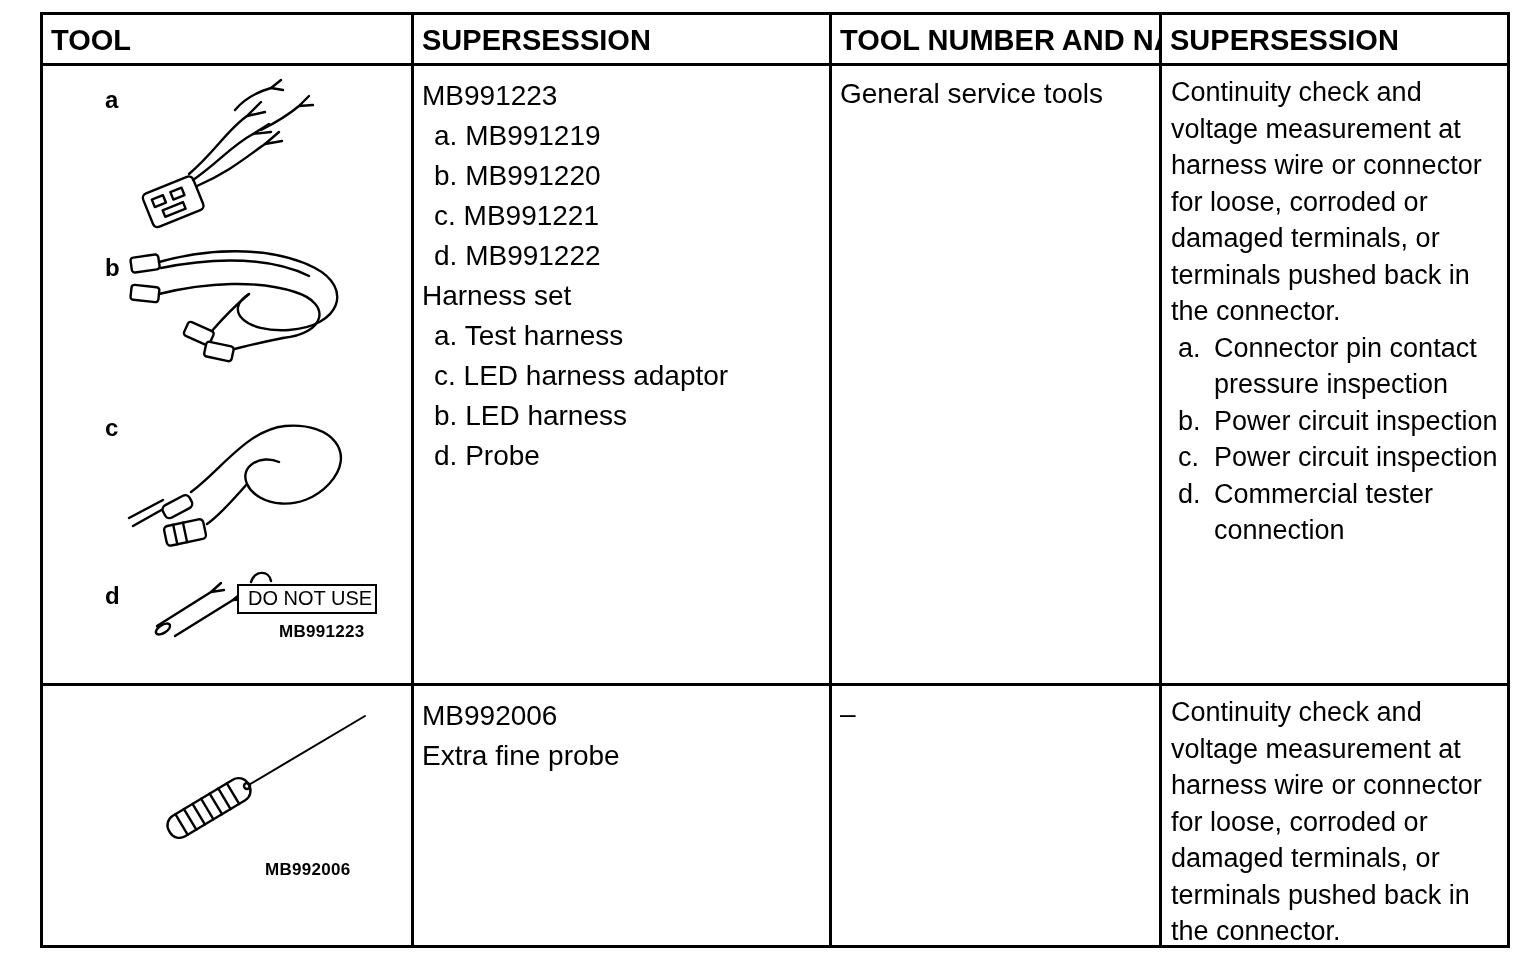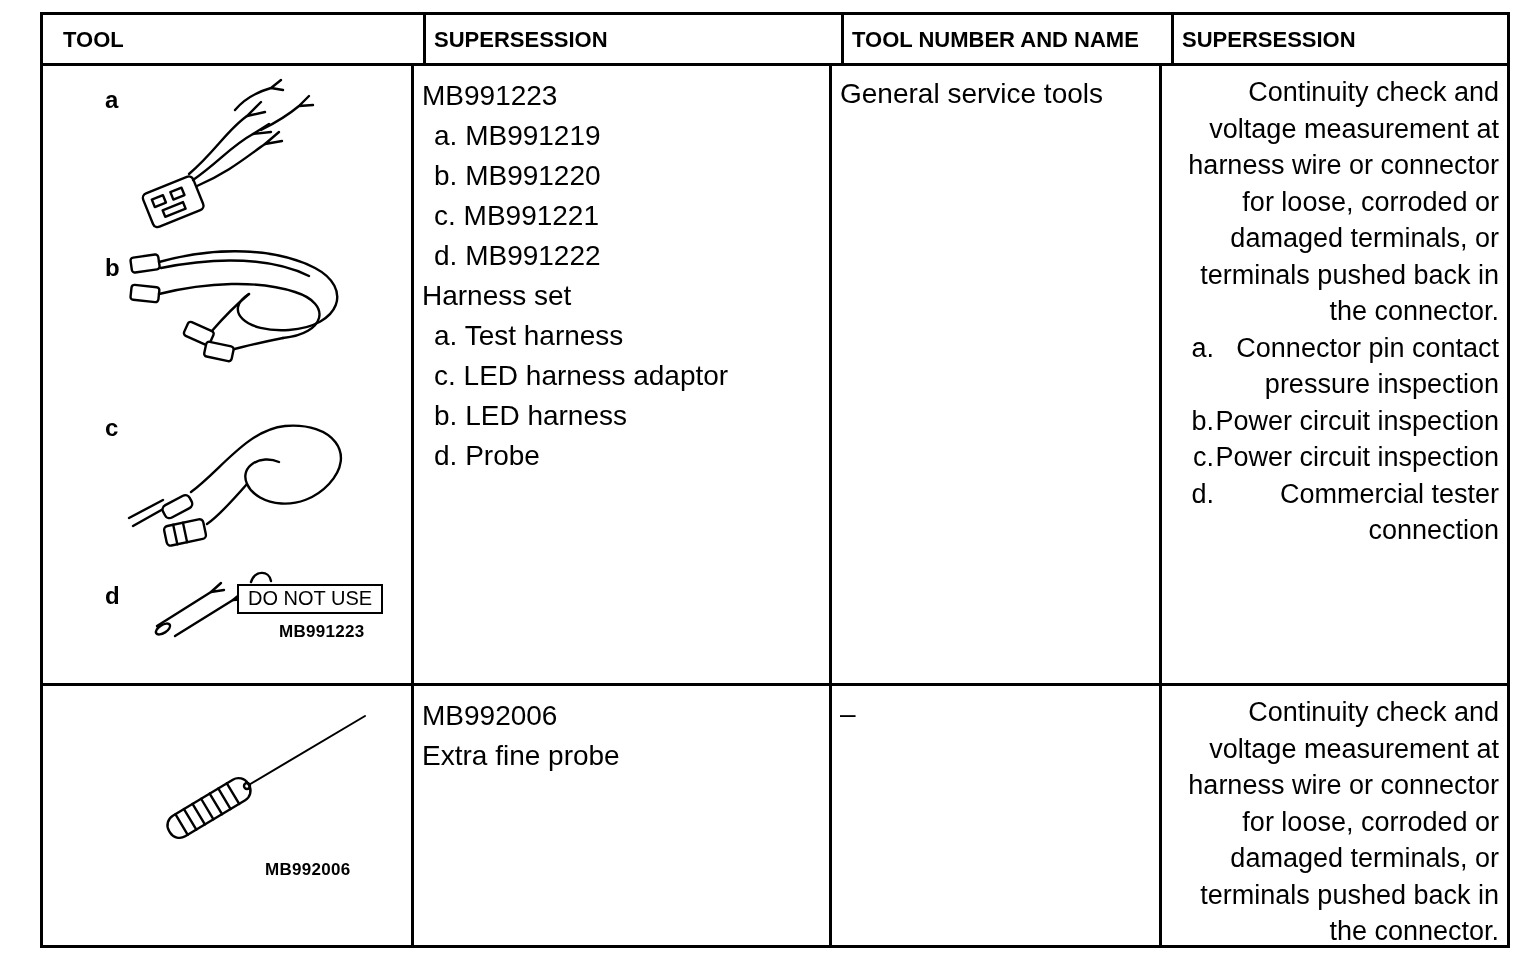--- a/index.html
+++ b/index.html
@@ -28,33 +28,32 @@
     box-sizing: border-box;
     overflow: hidden;
     position: relative;
   }
   .bl { border-left: 3px solid #000; }
   .bt { border-top: 3px solid #000; }
   .hcell {
     display: flex;
     align-items: center;
     padding: 2px 23px 0 8px;
-    font-size: 22px;
+    font-size: 29px;
     font-weight: bold;
     white-space: nowrap;
-    margin-left: 12px;
   }
   
   .numcell { padding: 10px 10px 0 8px; font-size: 28px; line-height: 40px; }
   .numline { white-space: nowrap; }
   .numline.indent { padding-left: 12px; }
   
   .supcell { padding: 10px 10px 16px 8px; font-size: 28px; line-height: 36px; }
   
-  .appcell { padding: 8px 8px 0 9px; font-size: 27px; line-height: 36.5px; text-align: right; }
+  .appcell { padding: 8px 8px 0 9px; font-size: 27px; line-height: 36.5px; }
   .app-intro { margin: 0; }
   .app-items { margin-top: 0; }
   .app-item { display: flex; padding-left: 7px; }
   .app-label { width: 36px; flex: none; }
   .app-text { flex: 1; }
   
   .toolcell { position: relative; }
   .tool-label {
     position: absolute;
     font-size: 24px;
@@ -63,21 +62,21 @@
   .tool-caption {
     position: absolute;
     font-size: 17px;
     font-weight: bold;
     letter-spacing: 0.3px;
   }
   .dnu-box {
     position: absolute;
     border: 2px solid #000;
     font-size: 20px;
-    padding: 1px 9px 2px 9px;
+    padding: 1px 3px 2px 9px;
     white-space: nowrap;
     background: #fff;
   }
   .art { position: absolute; }
   .art path, .art line, .art rect, .art circle, .art ellipse, .art polygon {
     fill: none;
     stroke: #000;
     stroke-width: 2.4;
     stroke-linecap: round;
     stroke-linejoin: round;

